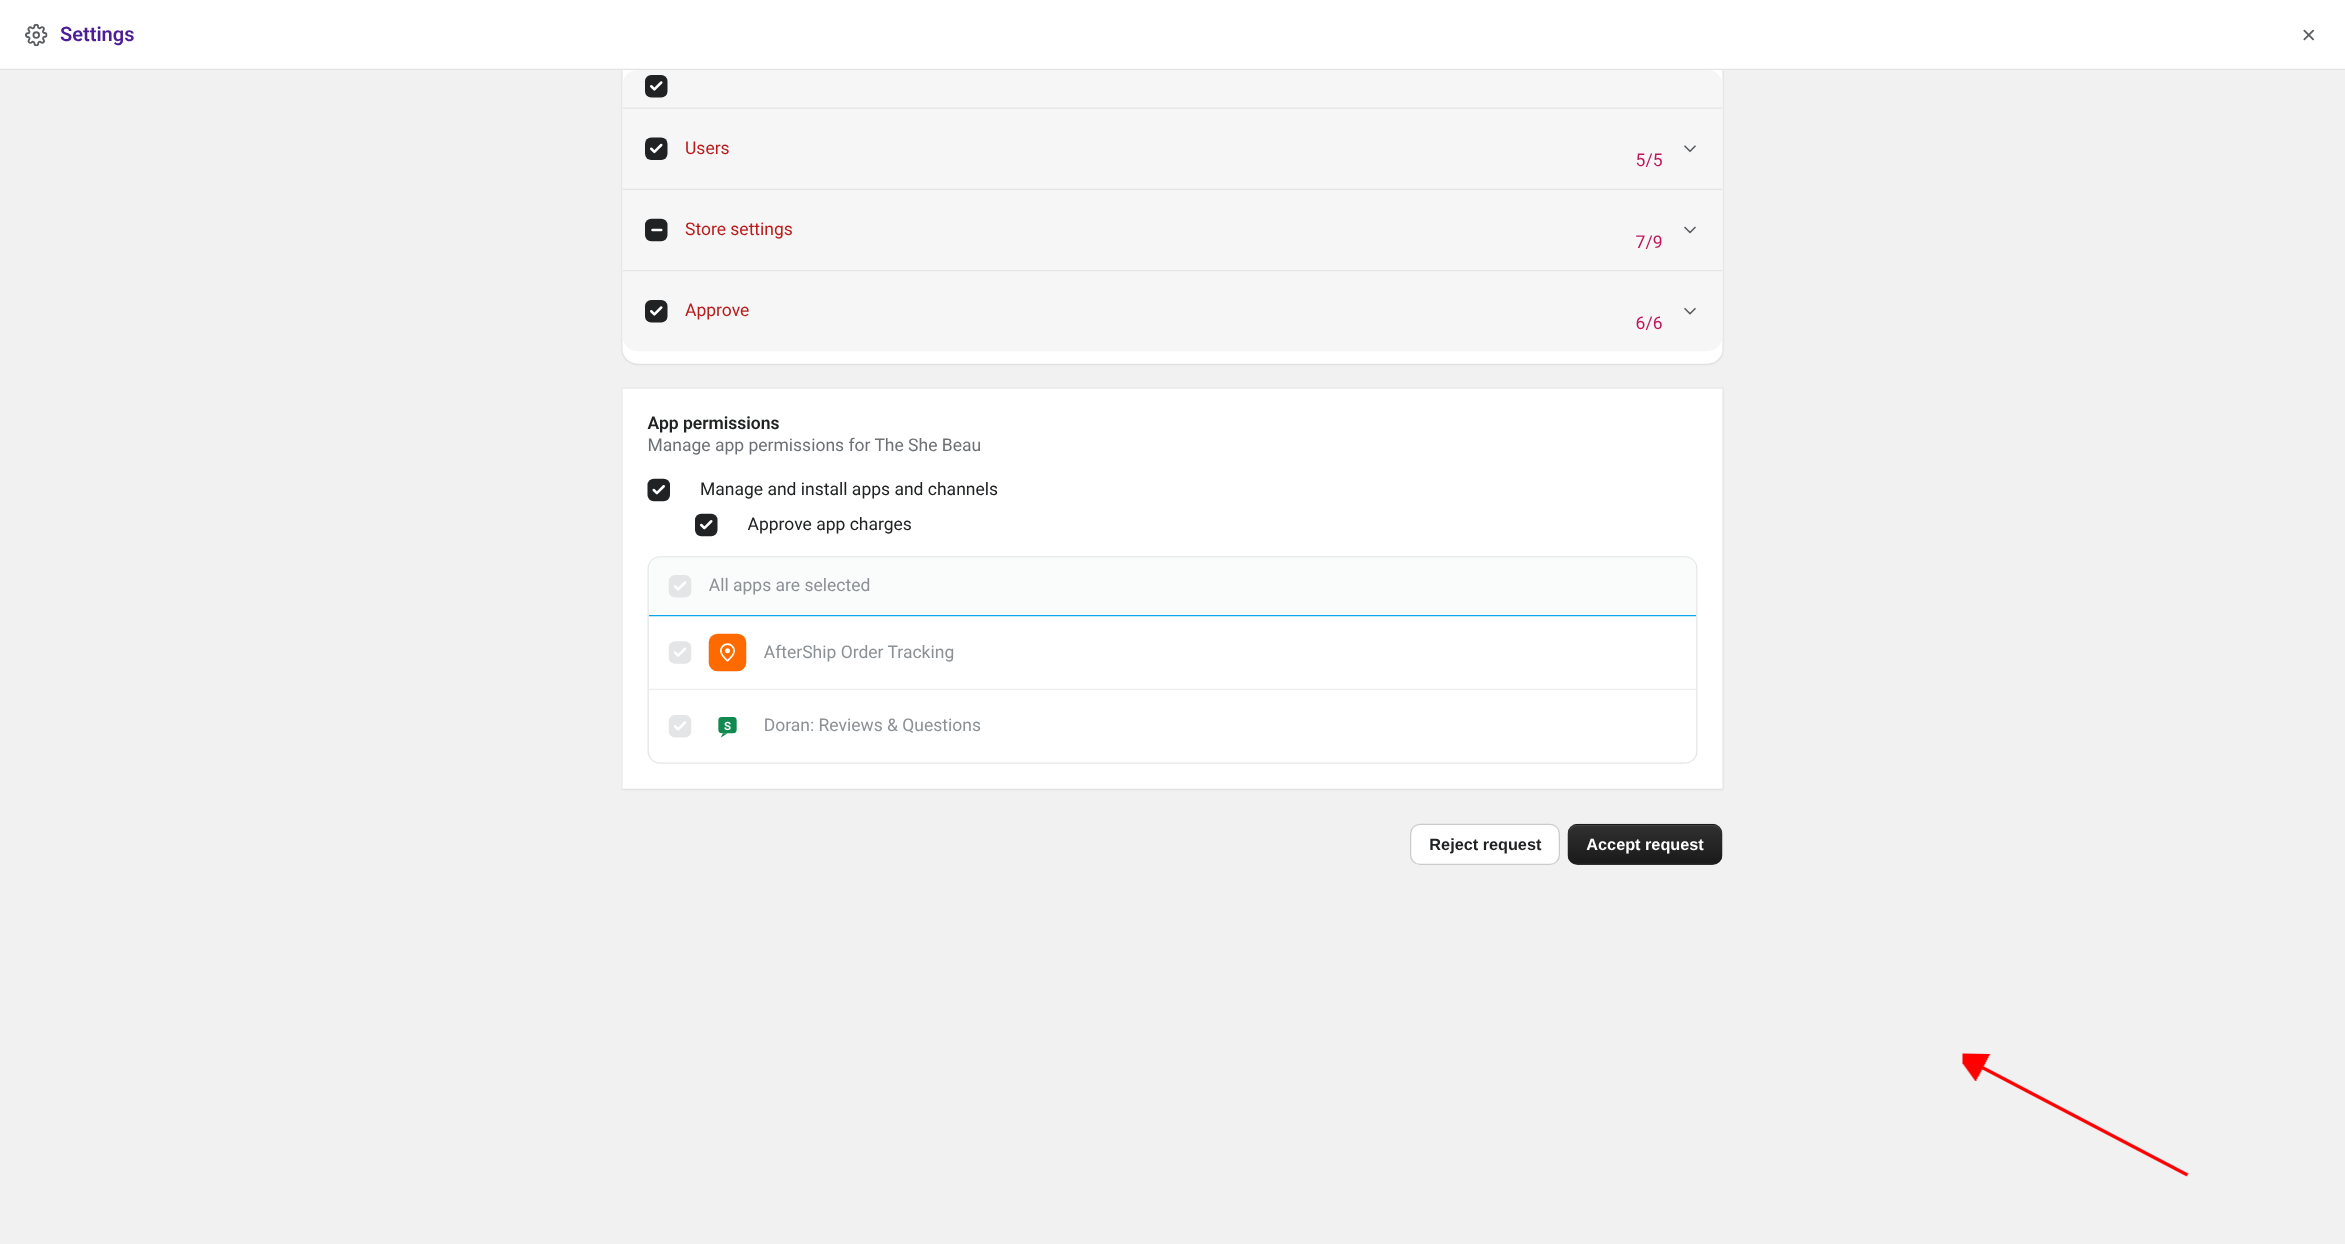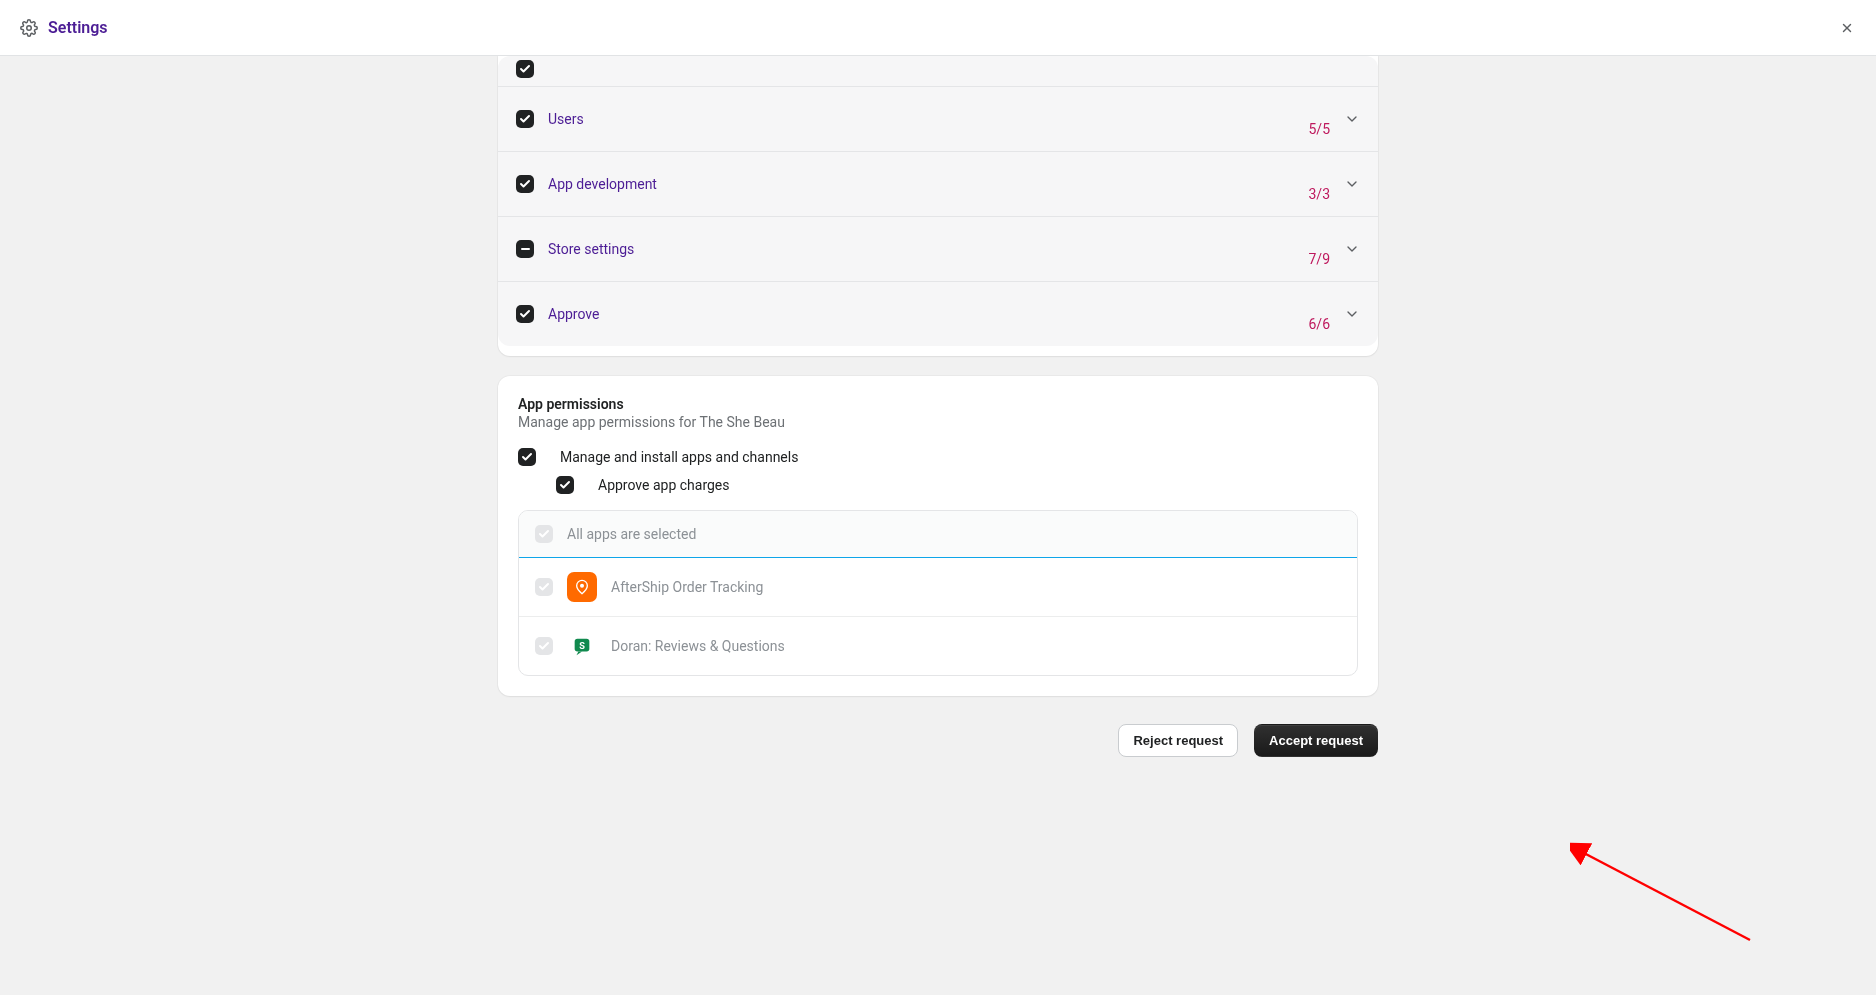--- a/index.html
+++ b/index.html
@@ -27,21 +27,21 @@
     top: 50%;
     transform: translateY(-50%);
     cursor: pointer;
     color: #5c5f62;
     padding: 6px;
   }
   .main { width: 100%; display: flex; justify-content: center; padding-bottom: 60px; }
   .content { width: 880px; padding-top: 0; }
   .card {
     background: #fff;
-    border-radius: 12px;
+    border-radius: 0;
     box-shadow: 0 1px 2px rgba(0,0,0,0.05), 0 0 0 1px rgba(0,0,0,0.03);
     margin-bottom: 20px;
   }
   .perm-list {
     background: #f6f6f7;
     border-radius: 12px;
     overflow: hidden;
   }
   .perm-row {
     display: flex;
@@ -63,21 +63,21 @@
   .checkbox.dash::after {
     content: "";
     width: 9px; height: 2.5px;
     background: #fff;
     border-radius: 1px;
   }
   .checkbox svg { width: 12px; height: 12px; }
   .checkbox.disabled {
     background: #e4e5e7;
   }
-  .perm-label { margin-left: 14px; flex: 1; color: #4c1d95; font-size: 14px; }
+  .perm-label { margin-left: 14px; flex: 1; color: #b91c1c; font-size: 14px; }
   .perm-count { color: #be185d; font-size: 14px; margin-right: 14px; margin-top: 20px; }
   .chevron { color: #5c5f62; }
   .card-inner { padding: 20px; }
   .section-title { font-weight: 600; font-size: 14px; color: #202223; margin-bottom: 2px; }
   .section-sub { color: #6d7175; font-size: 14px; margin-bottom: 18px; }
   .check-line { display: flex; align-items: center; gap: 24px; margin-bottom: 10px; }
   .check-line.indent { margin-left: 38px; }
   .app-list {
     border: 1px solid #e4e5e7;
     border-radius: 10px;
@@ -97,21 +97,21 @@
     border-bottom: 1px solid #eceded;
   }
   .app-row:last-child { border-bottom: none; }
   .app-icon {
     width: 30px; height: 30px; border-radius: 7px; margin-left: 14px;
     display: flex; align-items: center; justify-content: center;
     font-weight: 700; font-size: 14px; color: #fff;
   }
   .app-name { margin-left: 14px; color: #8c9196; }
   .footer-actions {
-    display: flex; justify-content: flex-end; gap: 16px;
+    display: flex; justify-content: flex-end; gap: 6px;
     padding: 8px 0 30px;
   }
   .btn {
     border-radius: 8px;
     font-size: 13px;
     font-weight: 600;
     padding: 8px 14px;
     cursor: pointer;
     border: 1px solid transparent;
   }
@@ -185,34 +185,20 @@
           </span>
           <span class="perm-label">Users</span>
           <span class="perm-count">5/5</span>
           <span class="chevron">
             <svg width="16" height="16" viewBox="0 0 24 24" fill="none" stroke="currentColor" stroke-width="2" stroke-linecap="round" stroke-linejoin="round">
                 <polyline points="6 9 12 15 18 9"></polyline>
               </svg>
           </span>
         </div>
 
-        <div class="perm-row">
-          <span class="checkbox">
-            <svg viewBox="0 0 24 24" fill="none" stroke="#fff" stroke-width="4" stroke-linecap="round" stroke-linejoin="round">
-                <polyline points="20 6 9 17 4 12"></polyline>
-              </svg>
-          </span>
-          <span class="perm-label">App development</span>
-          <span class="perm-count">3/3</span>
-          <span class="chevron">
-            <svg width="16" height="16" viewBox="0 0 24 24" fill="none" stroke="currentColor" stroke-width="2" stroke-linecap="round" stroke-linejoin="round">
-                <polyline points="6 9 12 15 18 9"></polyline>
-              </svg>
-          </span>
-        </div>
 
         <div class="perm-row">
           <span class="checkbox dash"></span>
           <span class="perm-label">Store settings</span>
           <span class="perm-count">7/9</span>
           <span class="chevron">
             <svg width="16" height="16" viewBox="0 0 24 24" fill="none" stroke="currentColor" stroke-width="2" stroke-linecap="round" stroke-linejoin="round">
                 <polyline points="6 9 12 15 18 9"></polyline>
               </svg>
           </span>

